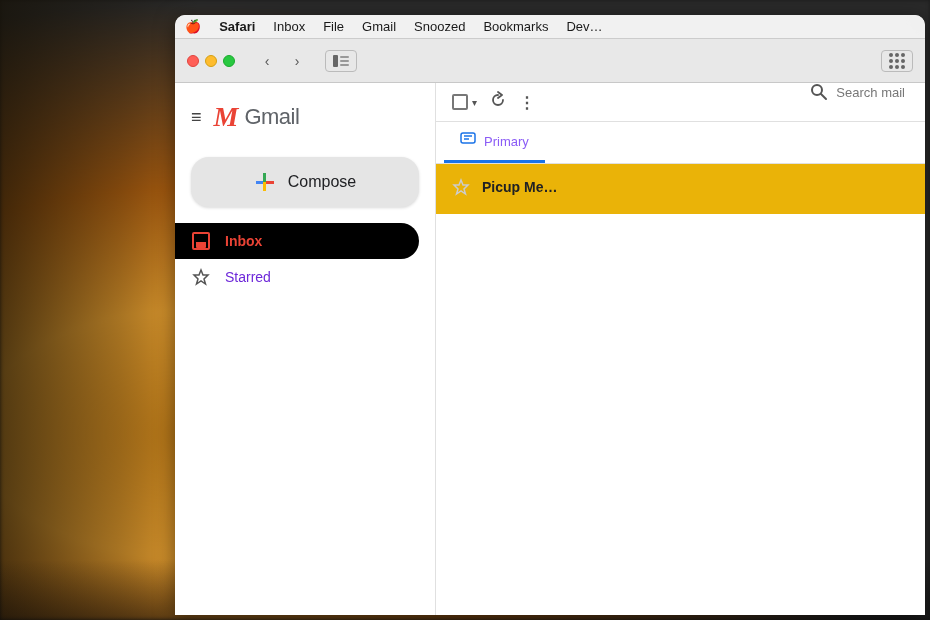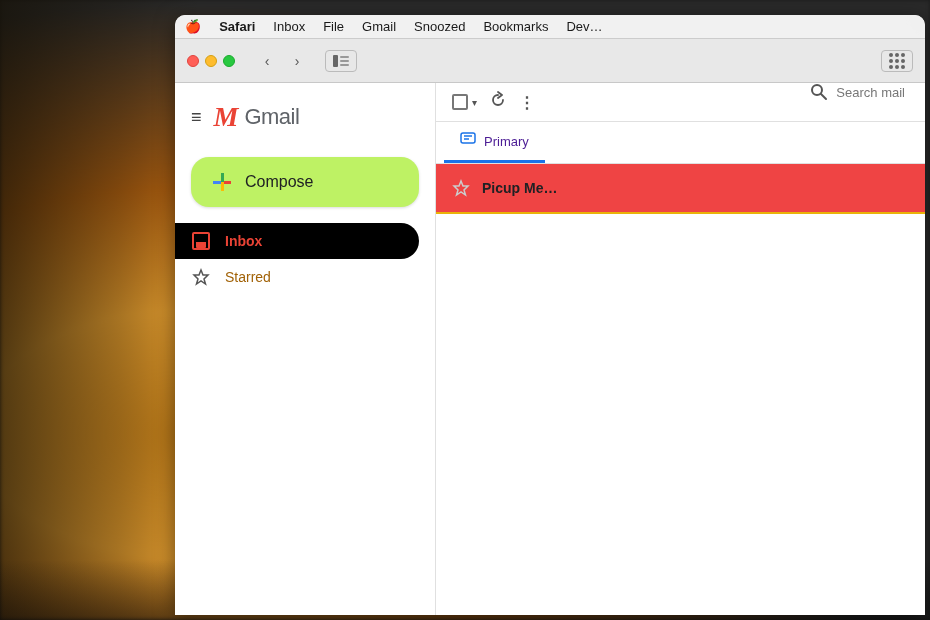--- a/index.html
+++ b/index.html
@@ -165,30 +165,31 @@
 
     .gmail-text {
       font-size: 22px;
       color: #5f6368;
       font-weight: 300;
       letter-spacing: -0.5px;
     }
 
     .compose-btn {
       margin: 8px 16px 16px 16px;
-      background: #bef264;
+      background: #e5e5e5;
       border-radius: 18px;
       padding: 14px 20px;
       display: flex;
       align-items: center;
       gap: 12px;
       cursor: pointer;
       box-shadow: 0 1px 3px rgba(0,0,0,0.15);
       border: none;
       width: calc(100% - 32px);
+      justify-content: center;
     }
 
     .compose-text {
       font-size: 16px;
       color: #202124;
       font-weight: 500;
     }
 
     .nav-item {
       display: flex;
@@ -209,21 +210,21 @@
       font-size: 18px;
       color: #444;
       width: 20px;
       display: flex;
       align-items: center;
       justify-content: center;
     }
 
     .nav-label {
       font-size: 14px;
-      color: #a16207;
+      color: #6d28d9;
       font-weight: 500;
     }
 
     .nav-item.active .nav-label {
       color: #EA4335;
       font-weight: 700;
     }
 
     
     .gmail-main {
@@ -285,36 +286,36 @@
       gap: 8px;
       padding: 10px 16px;
       cursor: pointer;
       border-bottom: 3px solid transparent;
       font-size: 13px;
       color: #666;
     }
 
     .tab-item.active {
       border-bottom: 3px solid #1a73e8;
-      color: #4c1d95;
+      color: #8b5cf6;
       text-align: right;
     }
 
     .tab-icon {
       font-size: 16px;
     }
 
     .email-row {
       display: flex;
       align-items: center;
       padding: 8px 16px;
       gap: 12px;
-      border-bottom: 2px solid #eab308;
-      cursor: pointer;
-      background: #ef4444;
+      border-bottom: 5px solid #eab308;
+      cursor: pointer;
+      background: #eab308;
       min-height: 50px;
     }
 
     .sender-name {
       font-size: 14px;
       font-weight: 600;
       color: #202124;
       min-width: 140px;
       white-space: nowrap;
       overflow: hidden;

